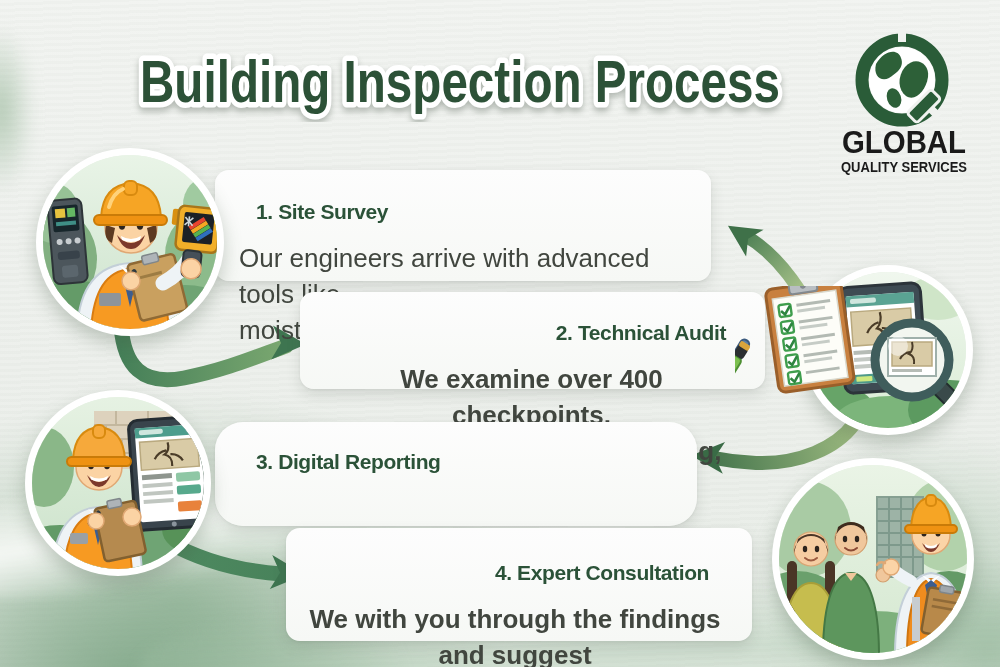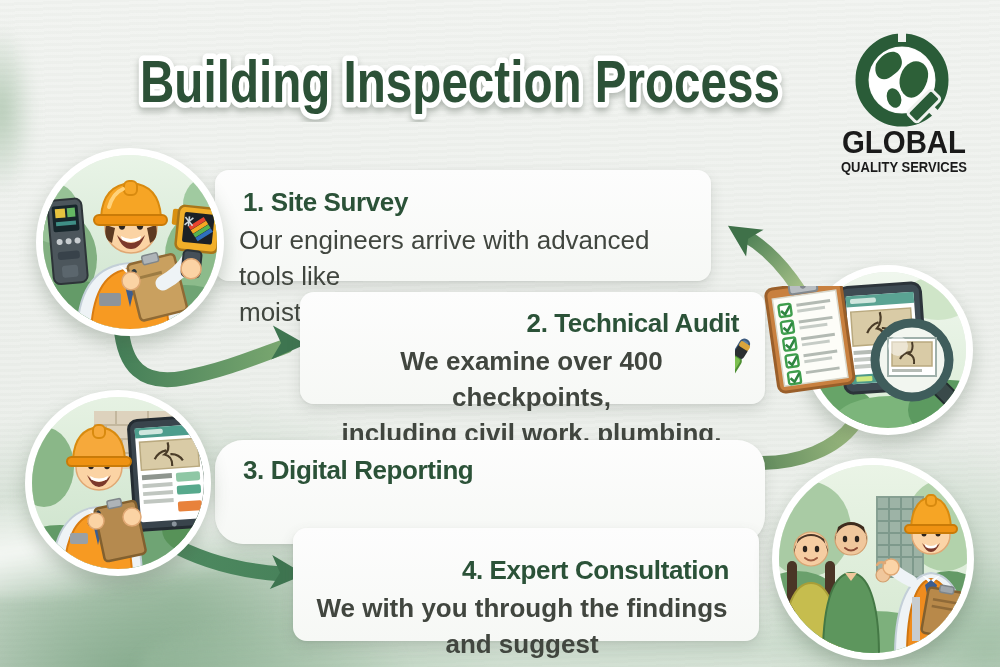--- a/index.html
+++ b/index.html
@@ -17,28 +17,28 @@
   .wc4{left:750px;top:430px;width:360px;height:310px;background:radial-gradient(closest-side,rgba(152,186,157,.55),rgba(152,186,157,0));filter:blur(8px);}
   .wc5{left:860px;top:555px;width:260px;height:190px;background:radial-gradient(closest-side,rgba(126,166,134,.55),rgba(126,166,134,0));filter:blur(8px);}
   .wc6{left:-35px;top:25px;width:70px;height:170px;background:radial-gradient(closest-side,rgba(150,182,152,.65),rgba(150,182,152,0));filter:blur(7px);}
   .wc7{left:140px;top:585px;width:900px;height:140px;border-radius:40%;transform:rotate(-3deg);background:linear-gradient(180deg,rgba(164,196,168,0),rgba(164,196,168,.38),rgba(164,196,168,0));filter:blur(6px);}
 
   .arrows{position:absolute;left:0;top:0;z-index:1;pointer-events:none;}
 
   .card{position:absolute;z-index:2;box-sizing:border-box;border-radius:14px;
     background:linear-gradient(180deg,#fdfdfd,#f6f8f5);
     box-shadow:0 6px 14px rgba(80,95,80,.16),0 1px 3px rgba(0,0,0,.06);}
-  .card h2{margin:4px;font-size:26px;font-weight:bold;color:#2b5238;letter-spacing:-.4px;}
+  .card h2{margin:17px;font-size:21px;font-weight:bold;color:#2b5238;letter-spacing:-.4px;}
   .card p{margin:5px 0 0;font-size:26px;line-height:1.38;color:#41463f;white-space:pre-line;}
   .card.right h2{text-align:right;}
   .card.right p{text-align:center;font-weight:bold;}
   .card1{left:215px;top:170px;width:496px;height:111px;padding:13px 20px 0 24px;}
-  .card2{left:300px;top:292px;width:465px;height:112px;padding:12px 22px 0 20px;}
-  .card3{left:215px;top:440px;width:550px;height:104px;padding:11px 20px 0 24px;border-radius:28px;}
-  .card4{left:293px;top:528px;width:466px;height:113px;padding:23px 26px 0 18px;}
+  .card2{left:300px;top:292px;width:465px;height:97px;padding:12px 22px 0 20px;}
+  .card3{left:215px;top:422px;width:482px;height:104px;padding:11px 20px 0 24px;border-radius:28px;}
+  .card4{left:286px;top:528px;width:466px;height:113px;padding:16px 26px 0 18px;}
 
   .circle{position:absolute;z-index:3;border-radius:50%;border:7px solid #fff;box-sizing:border-box;
     overflow:hidden;background:#e6f0e4;box-shadow:0 9px 18px rgba(70,90,70,.28);}
   .circle svg{position:absolute;left:0;top:0;width:100%;height:100%;}
   .c1{left:36px;top:148px;width:188px;height:188px;}
   .c2{left:803px;top:265px;width:170px;height:170px;}
   .c3{left:25px;top:390px;width:186px;height:186px;}
   .c4{left:772px;top:458px;width:202px;height:202px;}
   .c2extra{position:absolute;left:735px;top:286px;width:122px;height:134px;z-index:4;pointer-events:none;}
 

